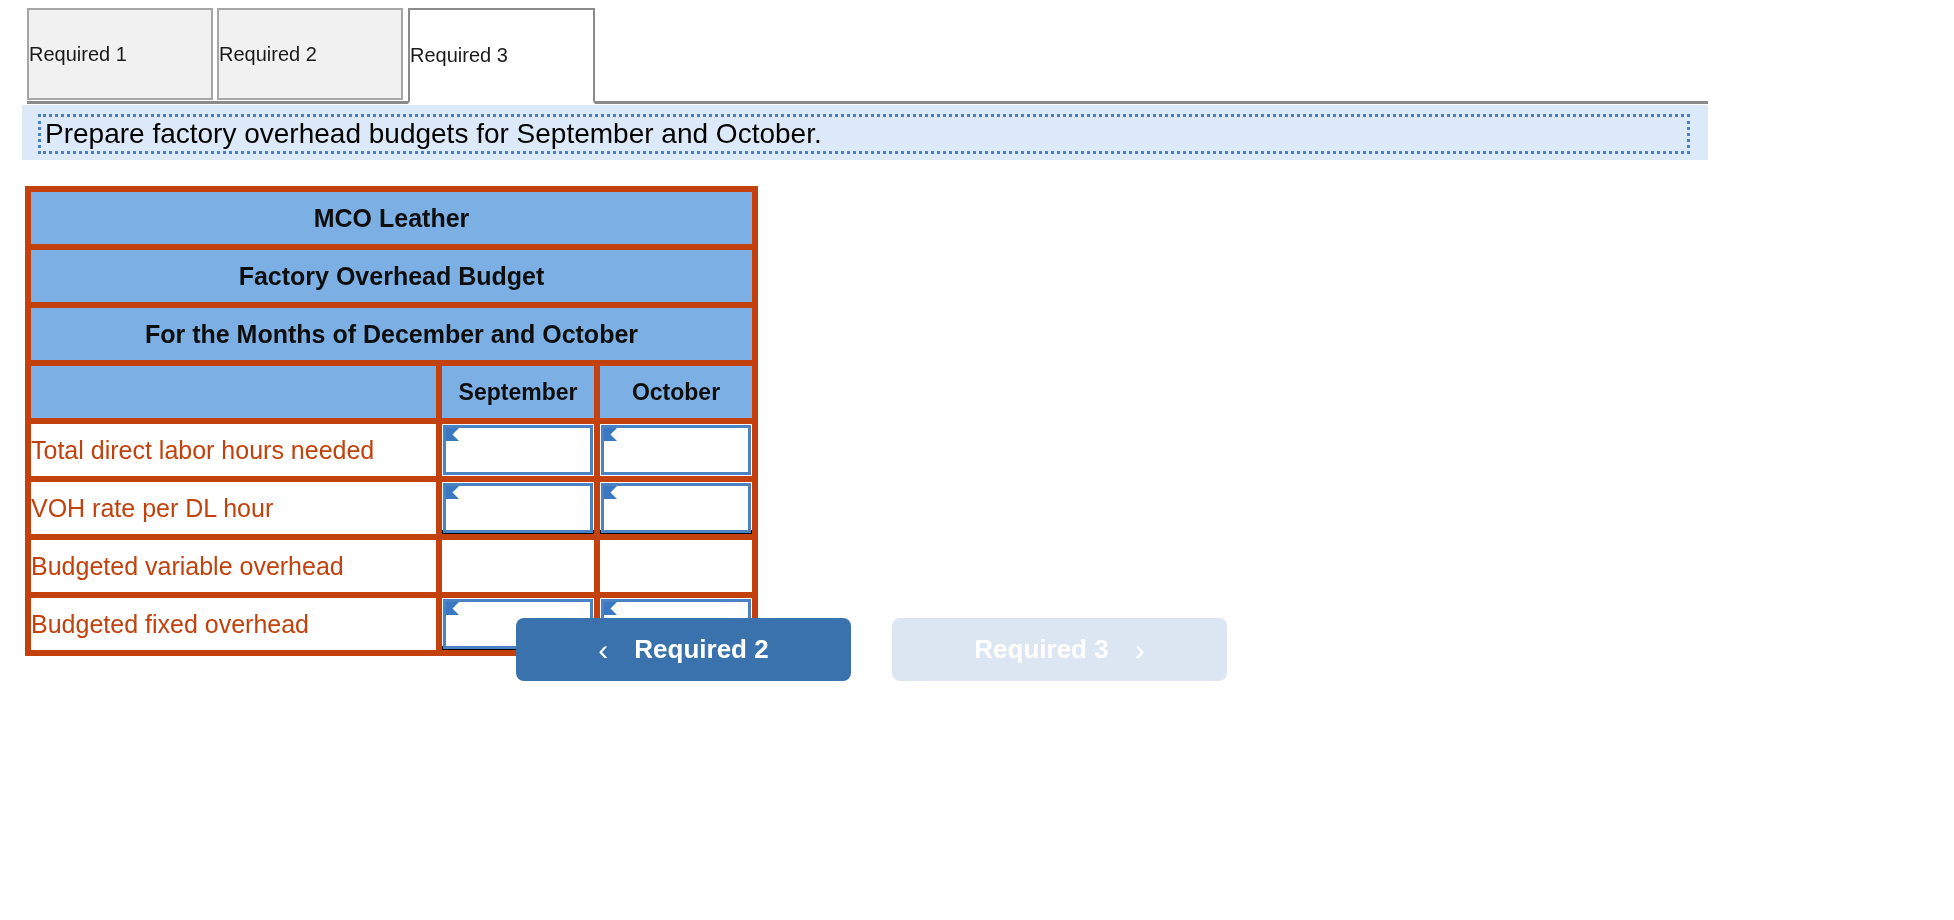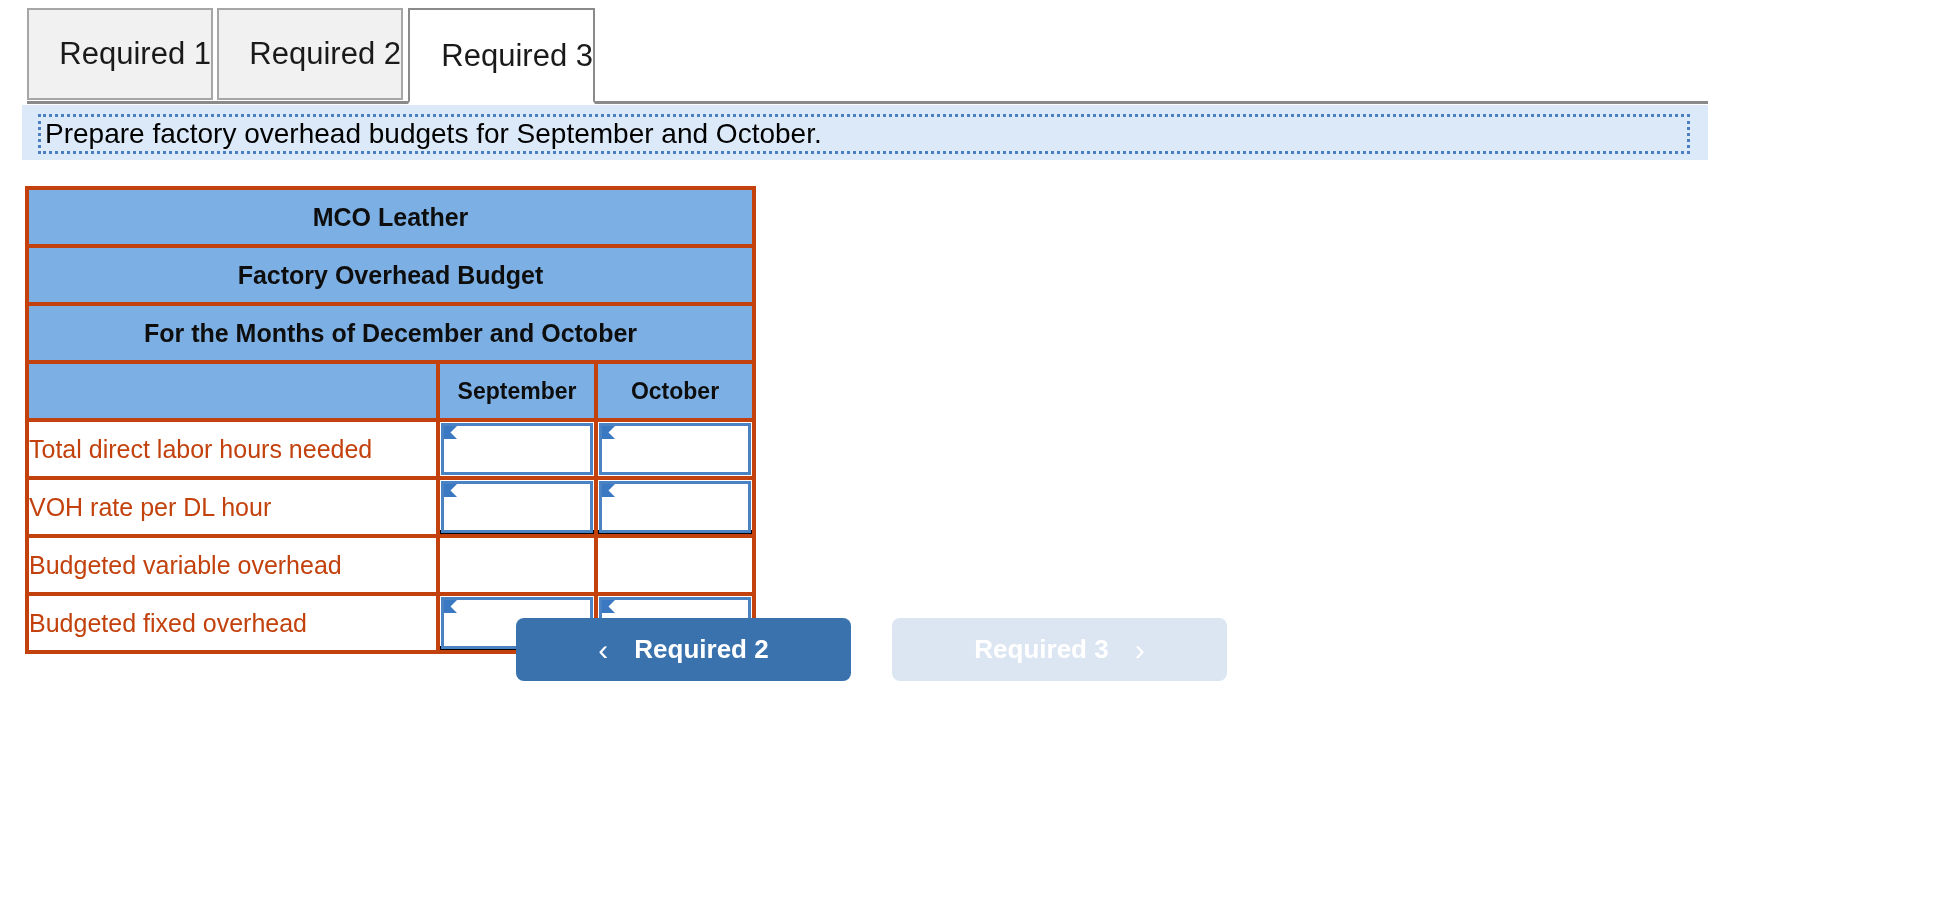--- a/index.html
+++ b/index.html
@@ -35,22 +35,22 @@
   }
   .tab {
     position: absolute;
     top: 8px;
     height: 92px;
     box-sizing: border-box;
     border: 2px solid #a6a6a6;
     background: #f1f1f1;
     display: flex;
     align-items: center;
-    justify-content: flex-end;
-    font-size: 31px;
+    justify-content: flex-start;
+    font-size: 20px;
     color: #1a1a1a;
     cursor: pointer;
     user-select: none;
   }
   .tab.tab-1 { left: 27px;  width: 186px; }
   .tab.tab-2 { left: 217px; width: 186px; }
   .tab.tab-active {
     left: 408px;
     width: 187px;
     background: #ffffff;
@@ -91,21 +91,21 @@
 
   
   .budget-table {
     position: absolute;
     left: 25px;
     top: 186px;
     border-collapse: collapse;
     table-layout: fixed;
   }
   .budget-table td {
-    border: 4px solid #c2410c;
+    border: 6px solid #c2410c;
     padding: 0;
     height: 58px;
     box-sizing: border-box;
   }
   .col-label { width: 411px; }
   .col-month { width: 158px; }
 
   .hdr {
     background: #7cb0e4;
     text-align: center;

